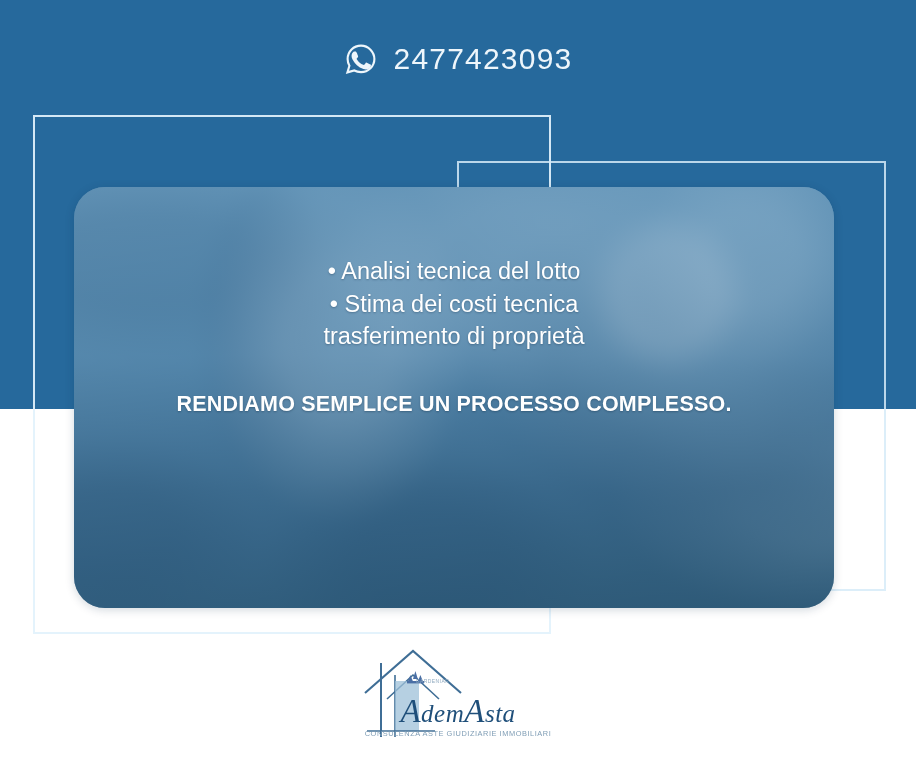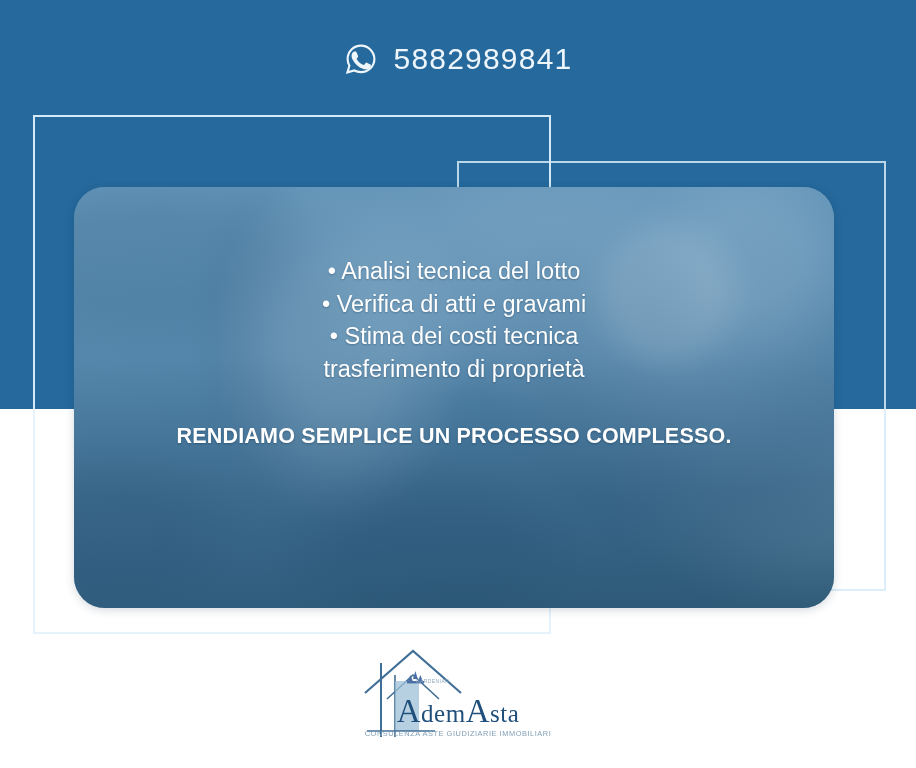--- a/index.html
+++ b/index.html
@@ -189,20 +189,21 @@
     left: 0;
     top: 48px;
     width: 215px;
     text-align: center;
     color: #1f4f7a;
     font-family: "Liberation Serif", serif;
     font-size: 33px;
     letter-spacing: 0.5px;
     line-height: 36px;
     white-space: nowrap;
+    font-style: italic;
   }
   .logo-wordmark .cap { font-size: 33px; }
   .logo-wordmark .sm  { font-size: 25px; }
   .logo-sub {
     position: absolute;
     left: 0;
     top: 84px;
     width: 215px;
     text-align: center;
     color: #7f9db5;
@@ -231,34 +232,33 @@
 
   <div class="header-band"></div>
 
   <div class="contact-row">
     <span>
       <svg class="wa-icon" viewBox="0 0 32 32" aria-hidden="true">
         <path fill="none" stroke="#eef6fb" stroke-width="2" d="M16 3.4c-7 0-12.6 5.6-12.6 12.6 0 2.3 .6 4.4 1.7 6.3l-1.9 6.3 6.5-1.8c1.8 1 3.9 1.5 6.3 1.5 7 0 12.6-5.6 12.6-12.3S23 3.4 16 3.4z"></path>
         <path fill="#eef6fb" d="M11.6 9.6c-.3-.7-.6-.7-.9-.7h-.8c-.3 0-.8.1-1.2.6-.4.5-1.6 1.5-1.6 3.7s1.6 4.3 1.8 4.6c.2.3 3.1 5 7.7 6.8 3.8 1.5 4.6 1.2 5.4 1.1.8-.1 2.6-1.1 3-2.1.4-1 .4-1.9.3-2.1-.1-.2-.4-.3-.9-.5-.4-.2-2.6-1.3-3-1.5-.4-.1-.7-.2-1 .2-.3.5-1.1 1.4-1.4 1.7-.3.3-.5.3-.9.1-.4-.2-1.9-.7-3.6-2.2-1.3-1.2-2.2-2.6-2.5-3.1-.2-.4 0-.6.2-.8.2-.2.4-.5.6-.8.2-.3.3-.5.4-.8.1-.3.1-.6 0-.8-.1-.2-.9-2.4-1.3-3.2z"></path>
       </svg>
     </span>
-    <span class="phone-number">5882989841</span>
+    <span class="phone-number">2477423093</span>
   </div>
 
   <div class="frame frame-one"></div>
   <div class="frame frame-two"></div>
 
   <div class="photo-card">
     <div class="photo-layer"></div>
     <div class="photo-tint"></div>
 
     <div class="card-content">
       <ul class="bullet-list">
         <li>Analisi tecnica del lotto</li>
-        <li>Verifica di atti e gravami</li>
         <li>Stima dei costi tecnica</li>
         <li class="no-bullet">trasferimento di proprietà</li>
       </ul>
 
       <div class="tagline">RENDIAMO SEMPLICE UN PROCESSO COMPLESSO.</div>
     </div>
   </div>
 
   <div class="logo-block">
     <div class="logo-inner">

